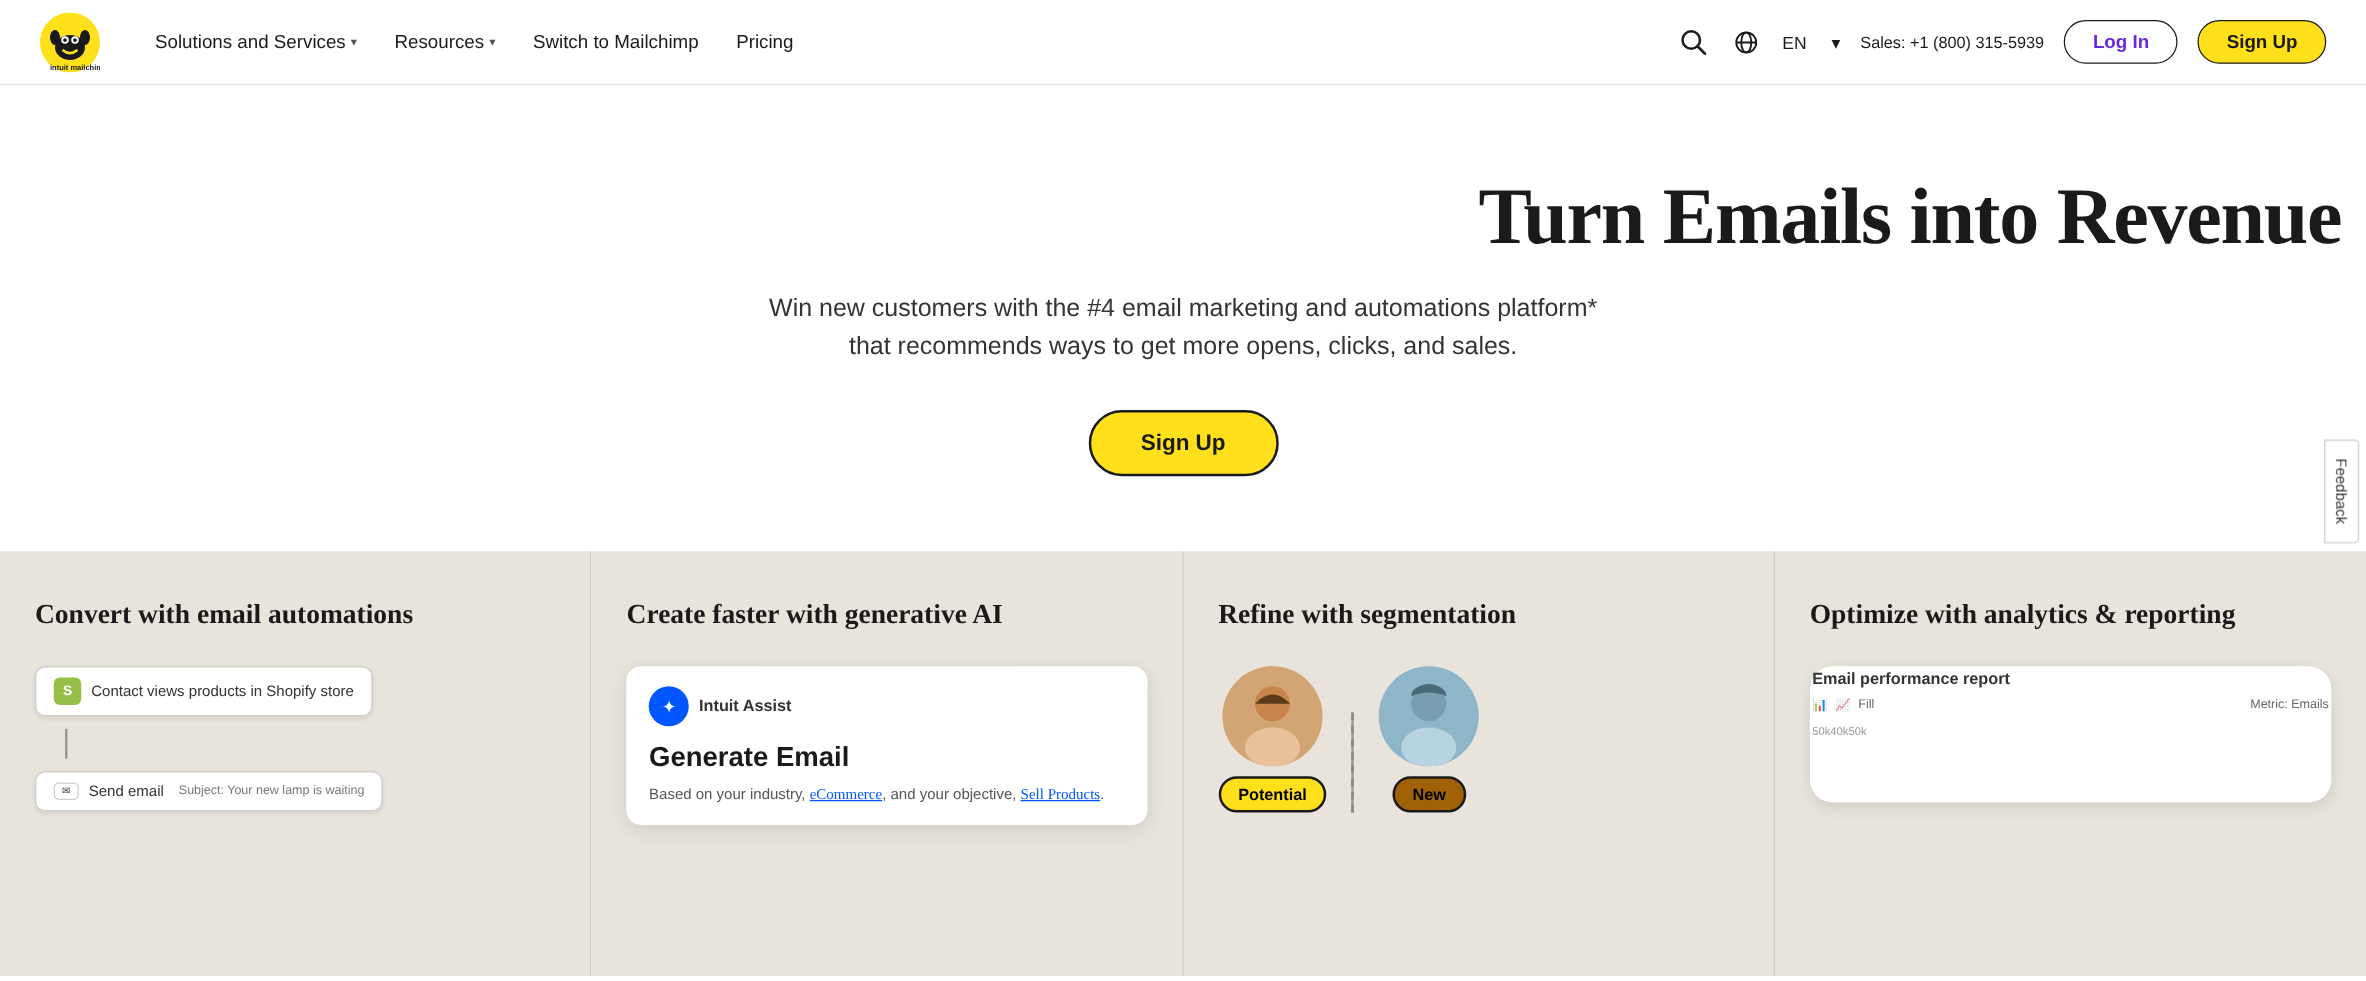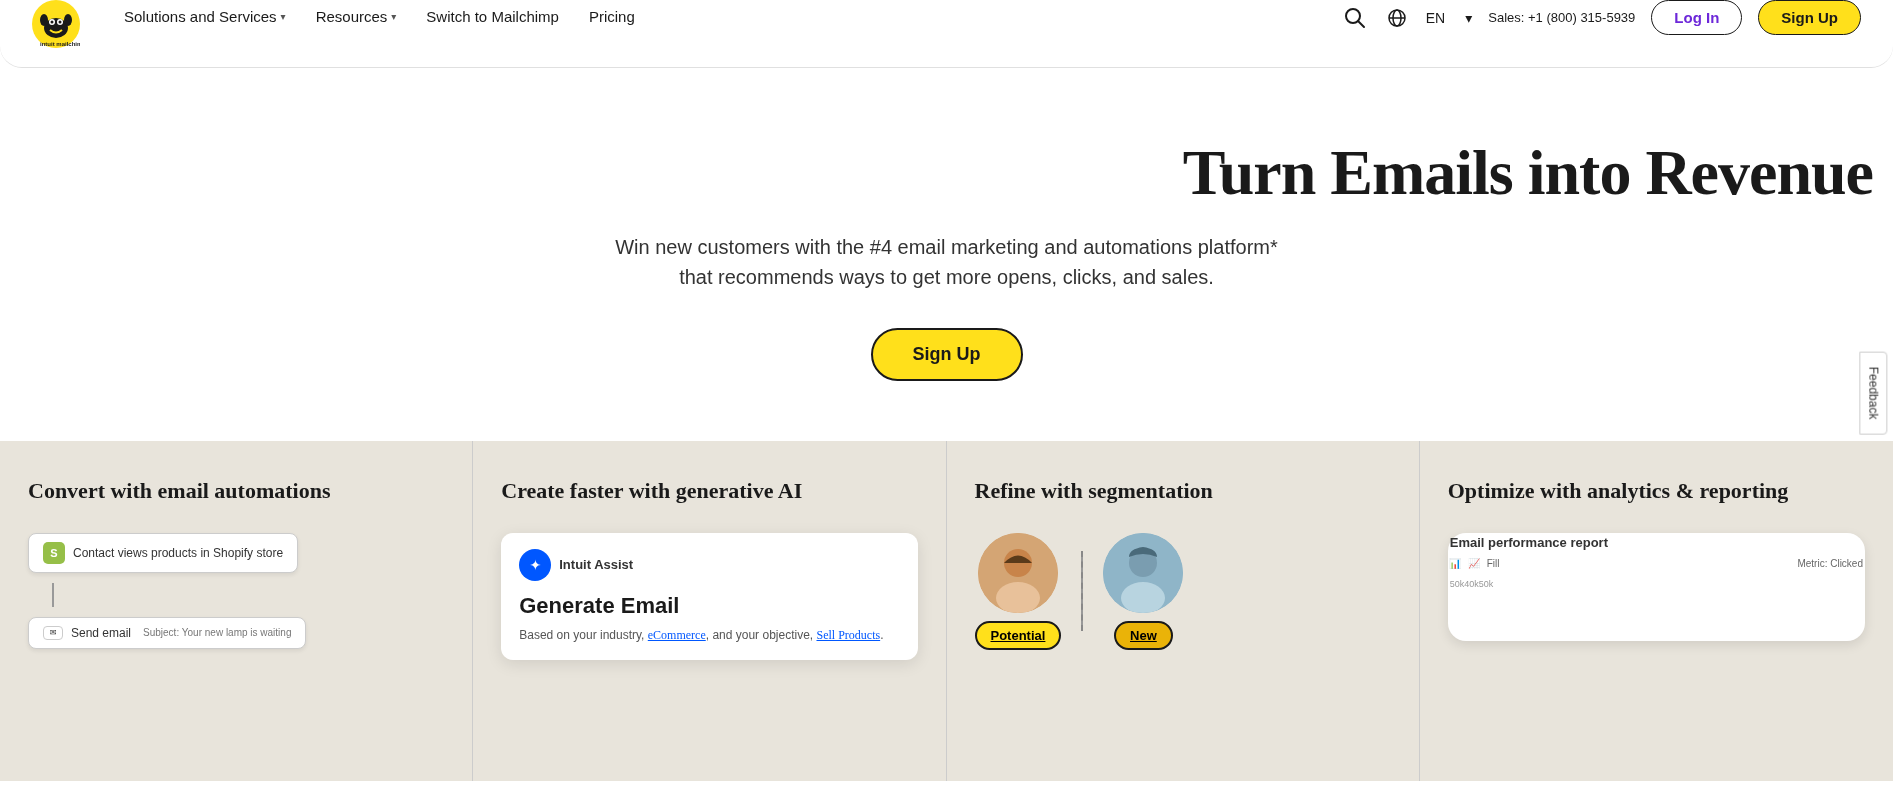--- a/index.html
+++ b/index.html
@@ -1,28 +1,27 @@
 <!DOCTYPE html>
 <html><head>
   <meta charset="utf-8">
   <style>
     * { margin: 0; padding: 0; box-sizing: border-box; }
     body { font-family: 'Helvetica Neue', Helvetica, Arial, sans-serif; background: #fff; overflow-x: hidden; }
 
     
     nav {
       display: flex;
-      align-items: flex-start;
+      align-items: center;
       padding: 0 32px;
       height: 68px;
       border-bottom: 1px solid #e0e0e0;
       background: #fff;
       position: relative;
       z-index: 10;
-      border-radius: 22px;
     }
     .nav-logo {
       display: flex;
       align-items: center;
       gap: 8px;
       margin-right: 32px;
       flex-shrink: 0;
     }
     .nav-logo-img {
       width: 48px;
@@ -249,24 +248,23 @@
     }
     .ai-desc a {
       color: #0057ff;
       text-decoration: underline;
       font-family: Liberation Serif, serif;
     }
 
     
     .card3-demo {
       display: flex;
-      align-items: center;
+      align-items: flex-end;
       gap: 20px;
       margin-top: 16px;
-      text-decoration: underline;
     }
     .segment-person {
       display: flex;
       flex-direction: column;
       align-items: center;
       gap: 8px;
     }
     .person-avatar {
       width: 80px;
       height: 80px;
@@ -277,21 +275,21 @@
     .person-avatar.female { background: #d4a574; }
     .person-avatar.male { background: #8fb5c8; }
     .segment-badge {
       padding: 5px 14px;
       border-radius: 50px;
       font-size: 13px;
       font-weight: 600;
       border: 2px solid #1a1a1a;
     }
     .badge-potential { background: #ffe01b; }
-    .badge-new { background: #eab308; }
+    .badge-new { background: #a16207; }
     .segment-divider {
       width: 2px;
       height: 80px;
       background: #999;
       border-left: 2px dashed #888;
     }
 
     
     .card4-demo {
       background: #fff;
@@ -476,21 +474,21 @@
   </div>
 
   <div class="feature-card">
     <h3>Optimize with analytics &amp; reporting</h3>
     <div class="card4-demo">
       <div class="report-title">Email performance report</div>
       <div class="report-toolbar">
         <span>📊</span>
         <span>📈</span>
         <span>Fill</span>
-        <span style="margin-left:auto;">Metric: Clicked</span>
+        <span style="margin-left:auto;">Metric: Emails</span>
       </div>
       <div style="display:flex;align-items:flex-end;gap:0">
         <div class="chart-y-labels">
           <span class="y-label">50k</span>
           <span class="y-label">40k</span>
           <span class="y-label">50k</span>
         </div>
         <div class="chart-bars" id="chart-bars-container">
         <div class="chart-bar" style="height: 38px; flex: 1 1 0%;"></div>
             <div class="chart-bar" style="height: 52px; flex: 1 1 0%;"></div>

